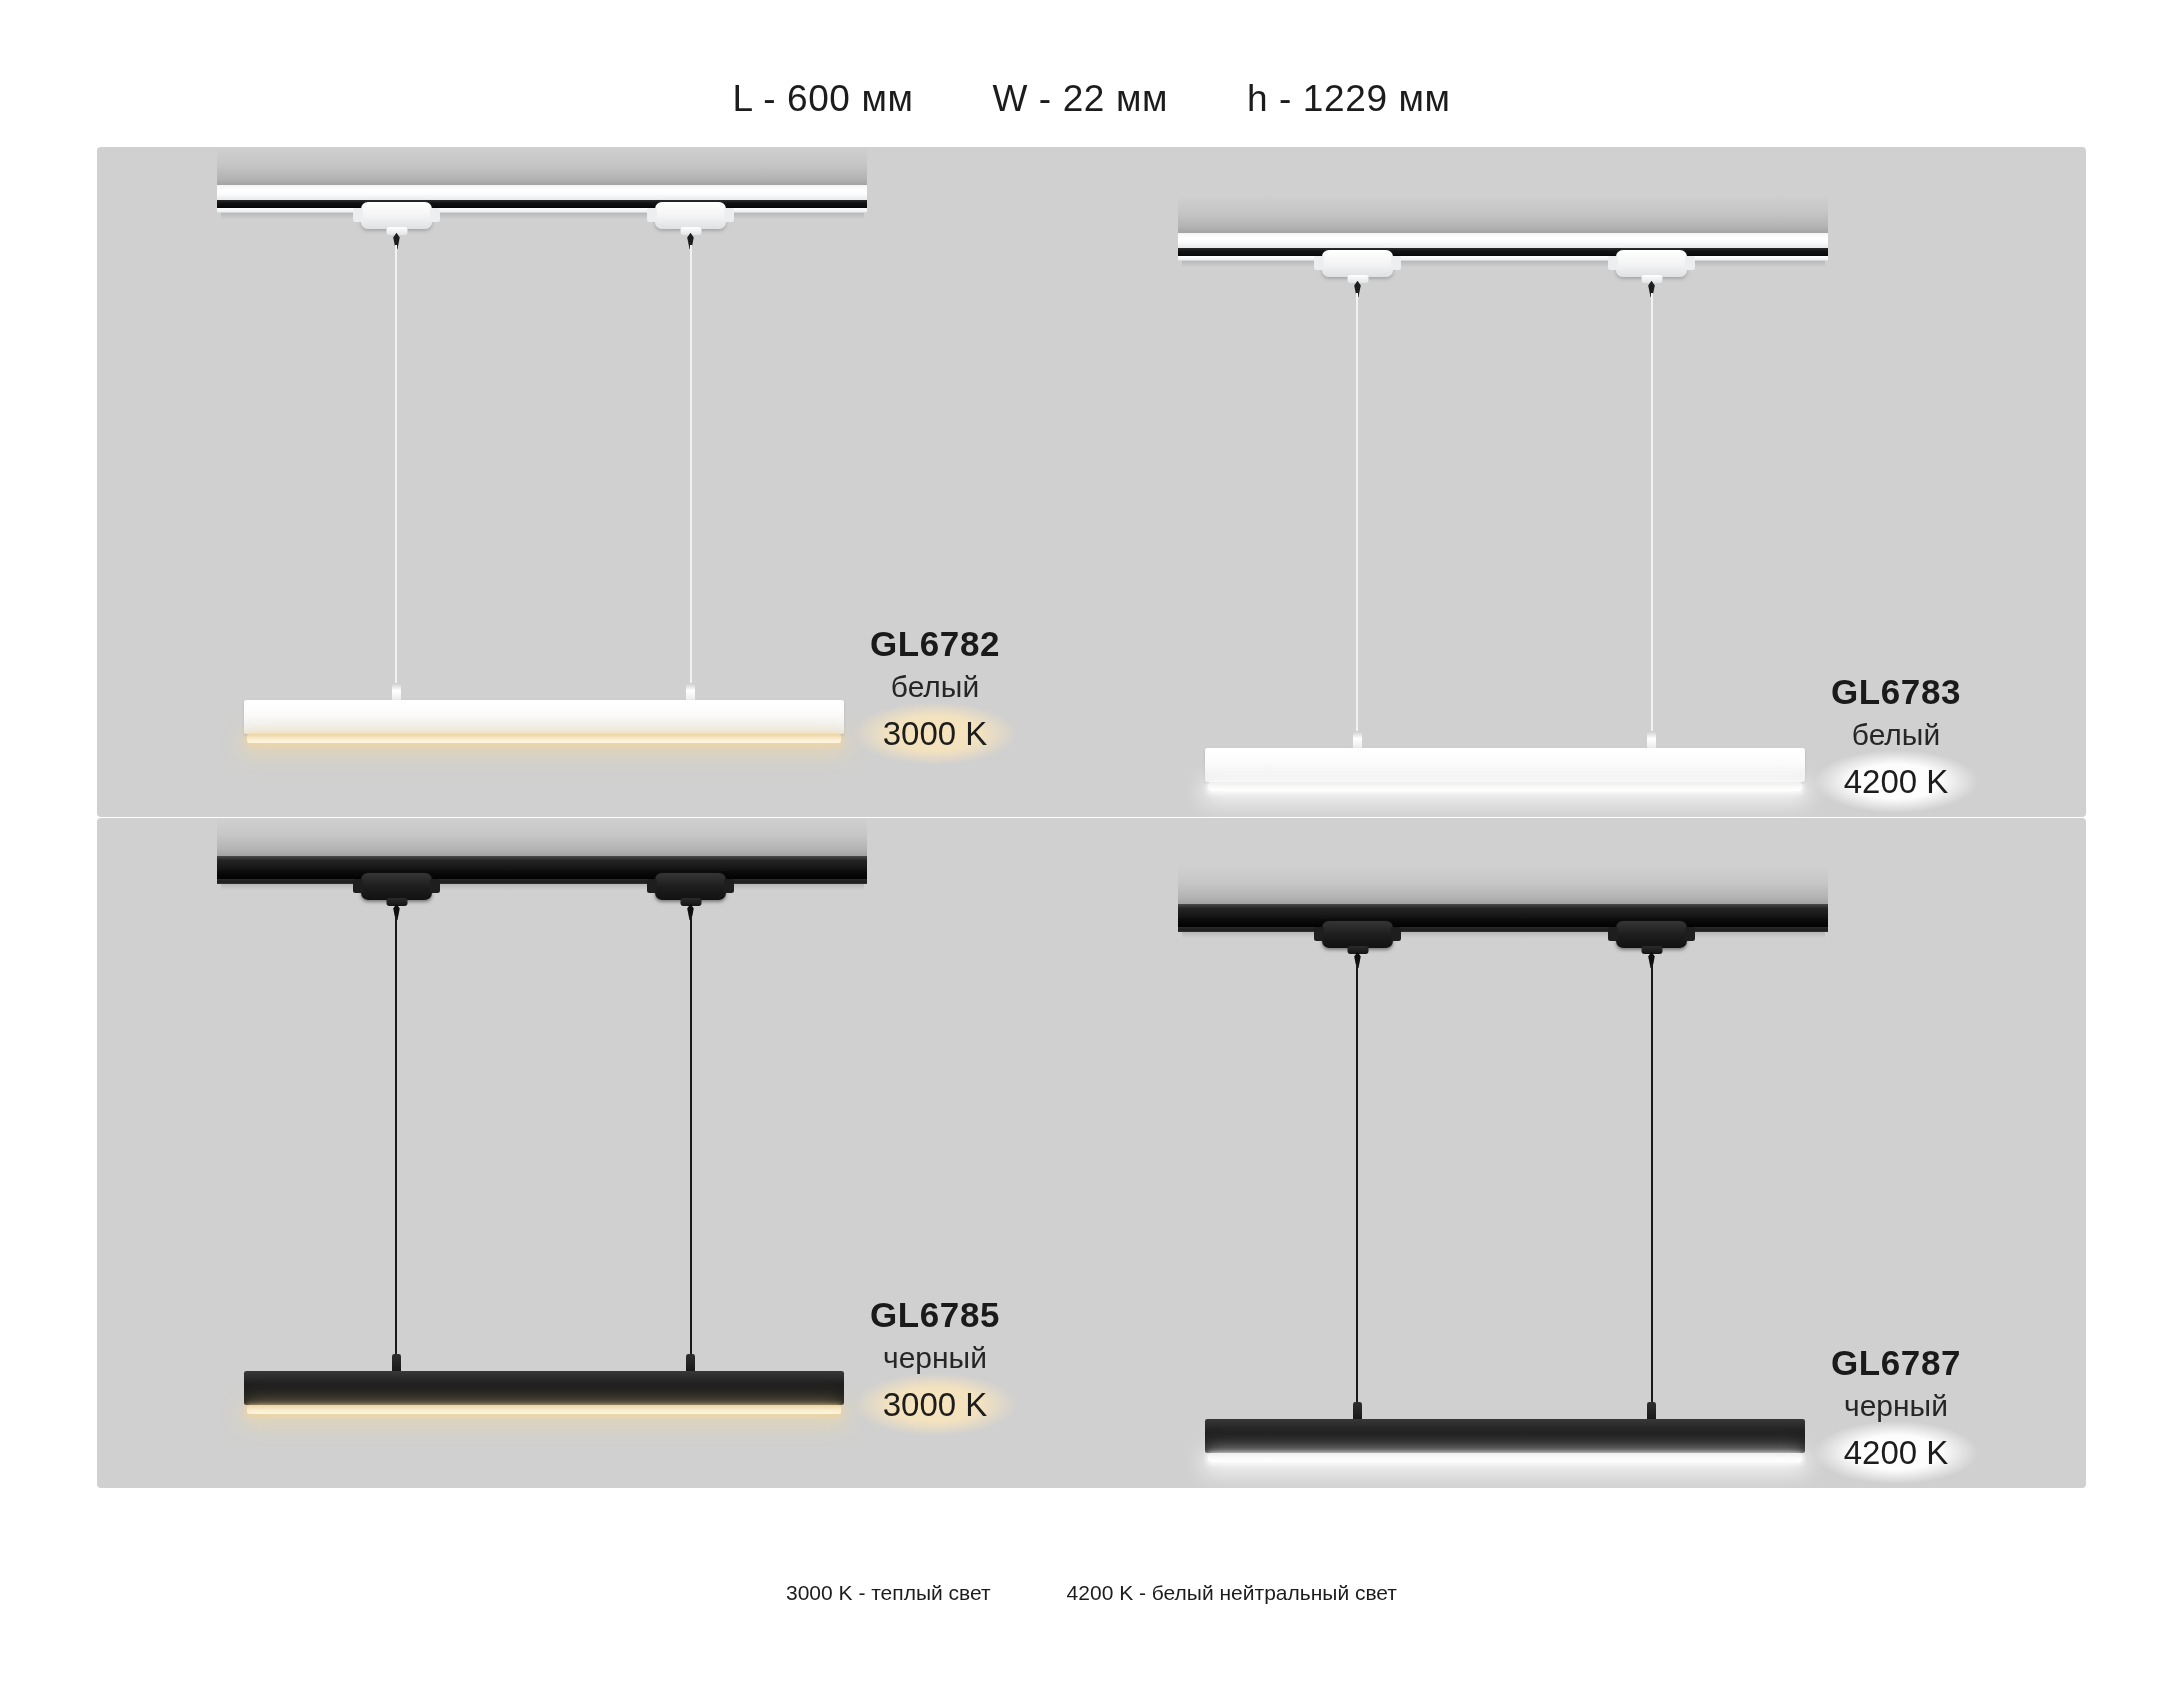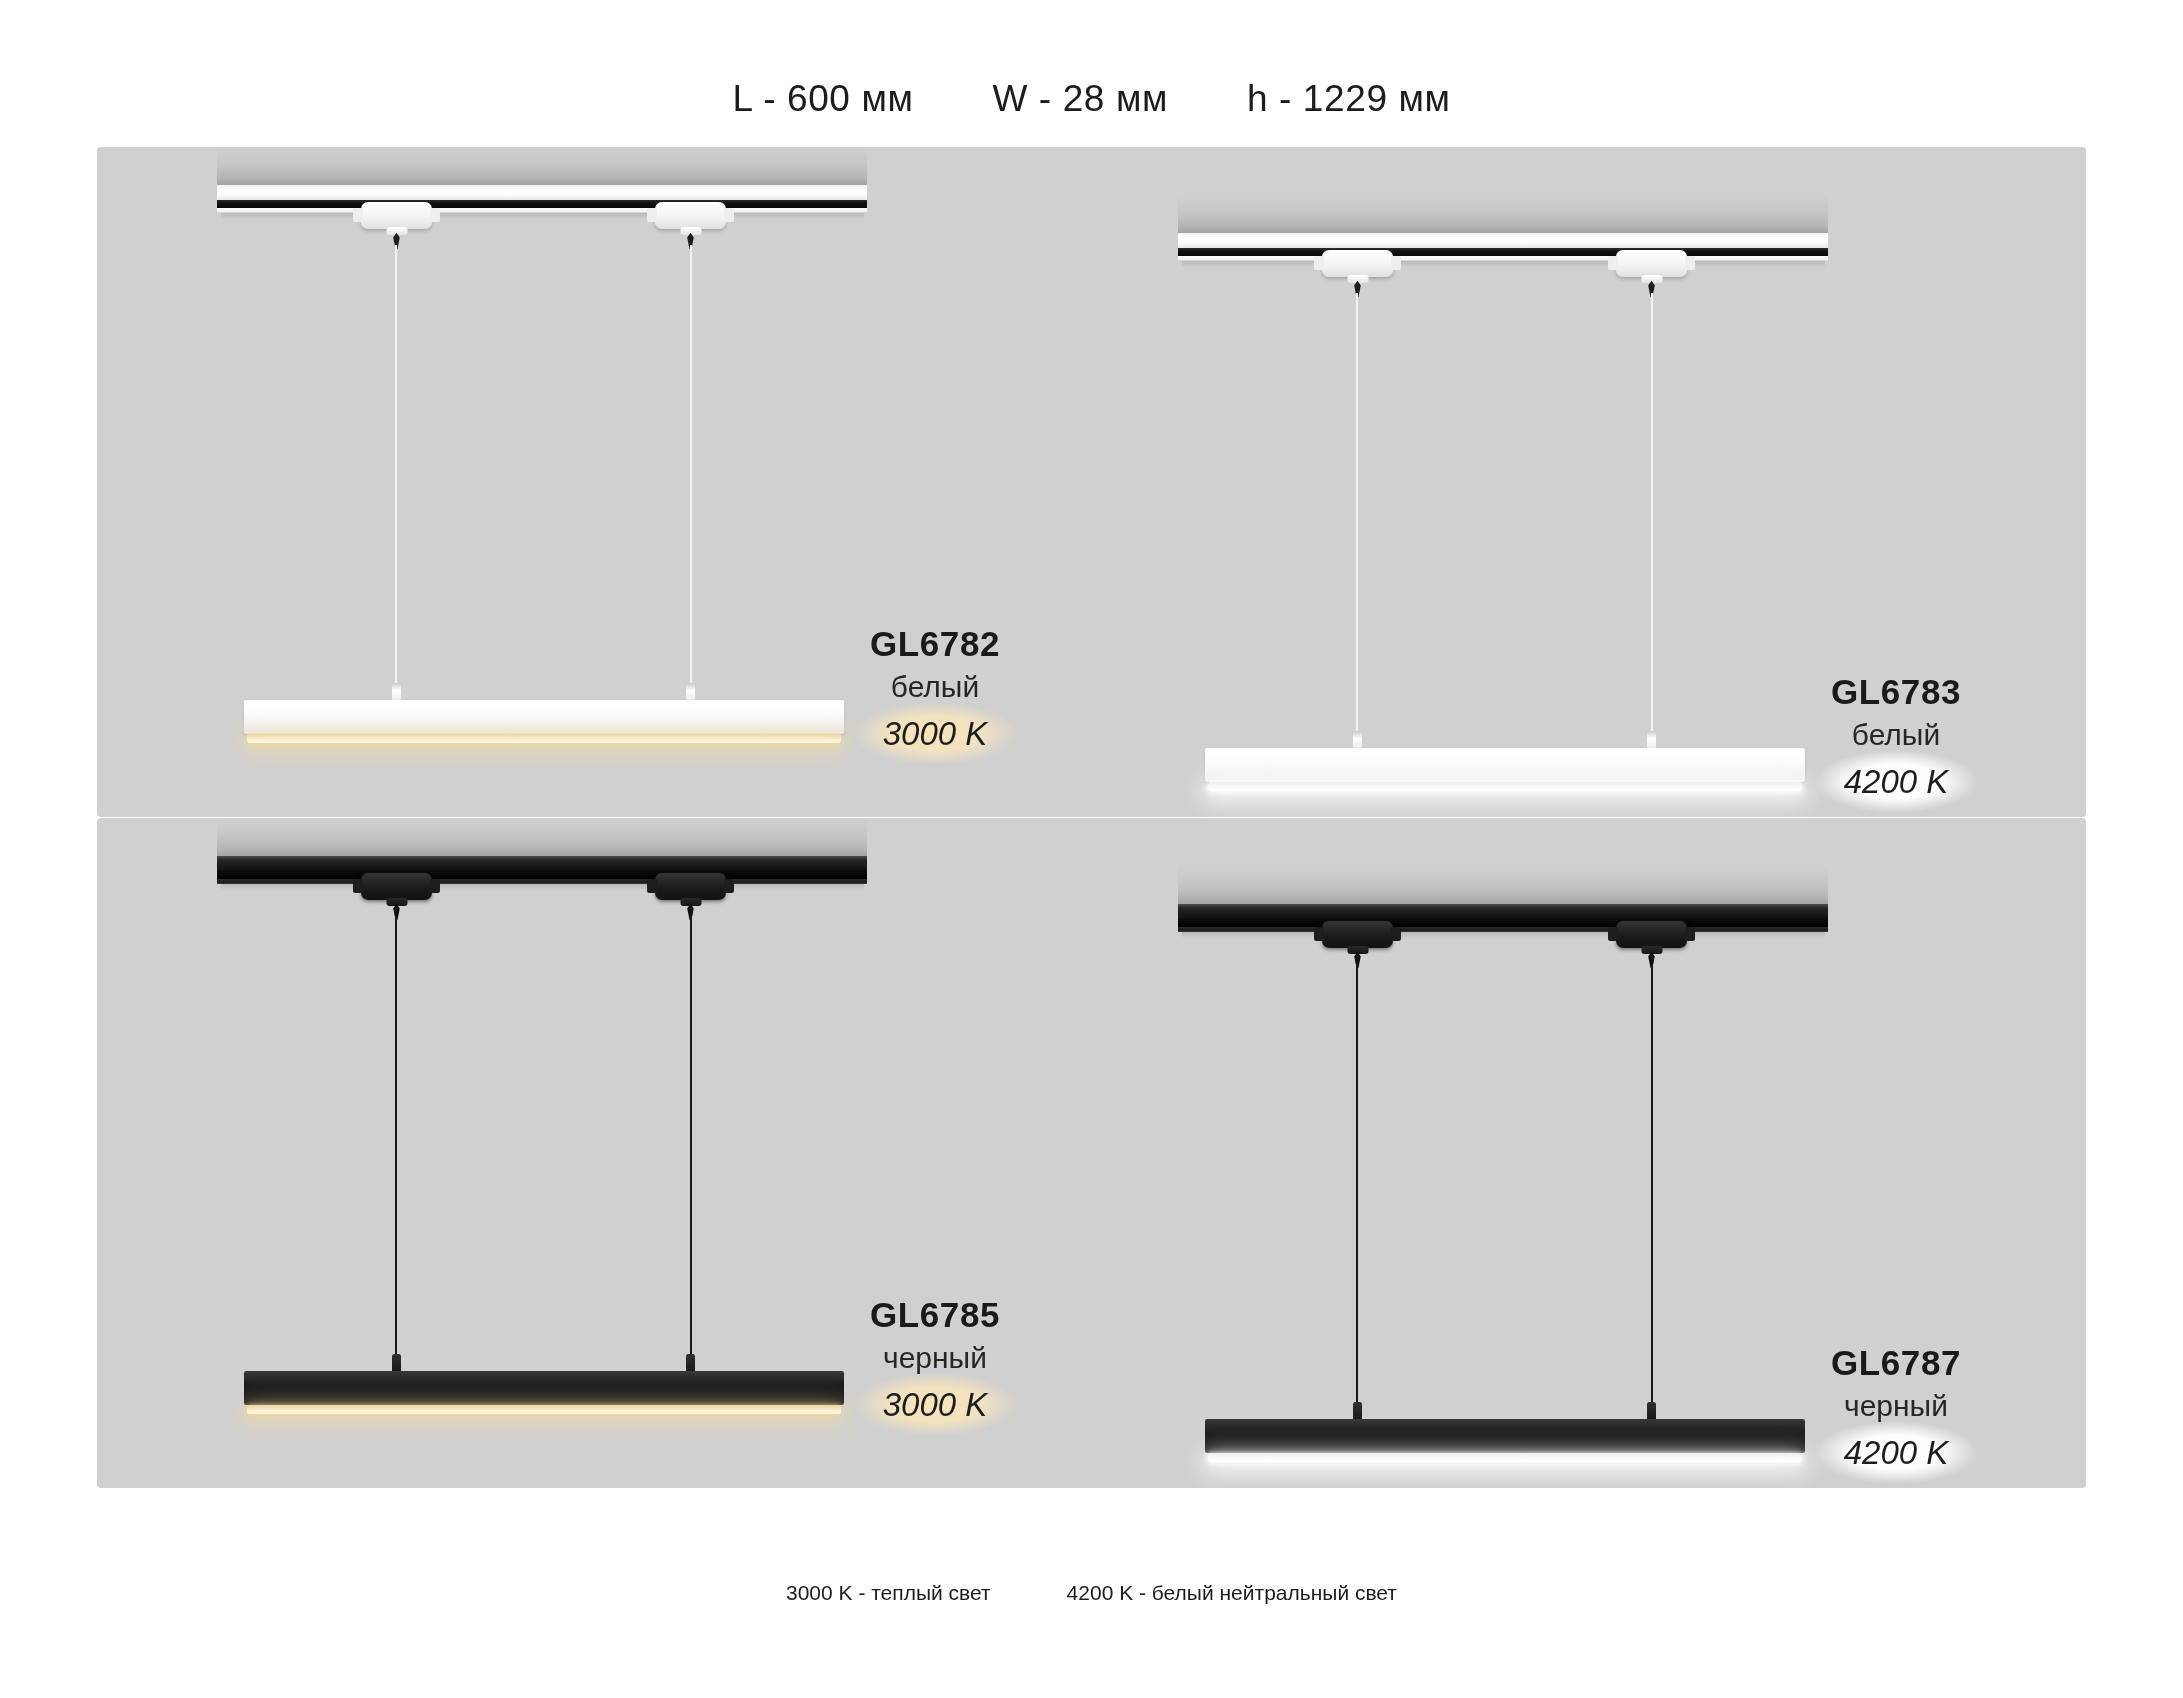--- a/index.html
+++ b/index.html
@@ -116,21 +116,21 @@
     background: linear-gradient(to bottom, #ededeb, #fafafa 55%, #ffffff);
     box-shadow: 0 4.7px 21px 5.8px rgba(255,255,255,0.85), 0 1.2px 5.8px 1.2px rgba(255,255,255,0.9);
   }
 
   
   .label { position: absolute; left: 713px; top: 479px; width: 250px; text-align: center; }
   .code { font-size: 35px; font-weight: 700; letter-spacing: 0.6px; color: #1a1a1a; line-height: 1; }
   .cname { font-size: 30px; font-weight: 400; color: #262626; margin-top: 10.5px; line-height: 1; }
   .temp {
     position: relative; z-index: 0; display: inline-block;
-    margin-top: 15px; font-size: 33px; font-weight: 400; color: #1d1d1d; line-height: 1; font-style: italic;
+    margin-top: 15px; font-size: 33px; font-weight: 400; color: #1d1d1d; line-height: 1;
   }
   .temp::before {
     content: ""; position: absolute; z-index: -1;
     left: -30px; right: -30px; top: -15px; bottom: -15px;
     border-radius: 50%;
   }
   .temp.warm::before {
     background: radial-gradient(closest-side, rgba(247,228,189,1) 0%, rgba(247,228,189,0.9) 55%, rgba(247,228,189,0) 100%);
   }
   .temp.neutral::before {
@@ -145,21 +145,21 @@
     font-size: 21px; font-weight: 400; color: #1c1c1c;
   }
 </style>
 </head>
 <body>
 
 <div class="page">
 
   <div class="header">
     <span>L - 600 мм</span>
-    <span>W - 28 мм</span>
+    <span>W - 22 мм</span>
     <span>h - 1229 мм</span>
   </div>
 
   <section class="panel panel-top">
 
     <div class="scene scene-left white warm">
       <div class="ceiling-shadow"></div>
       <div class="track">
         <div class="track-face"></div>
         <div class="track-slot"></div>

